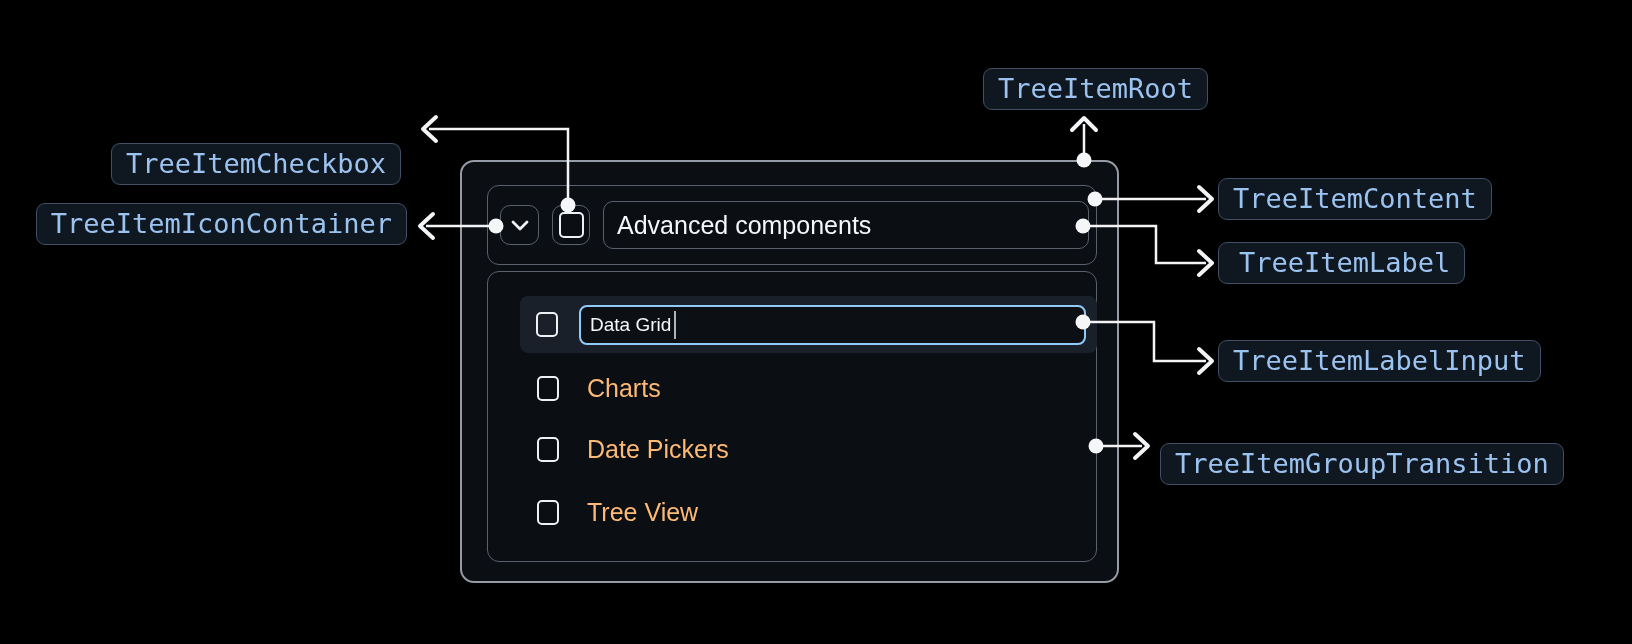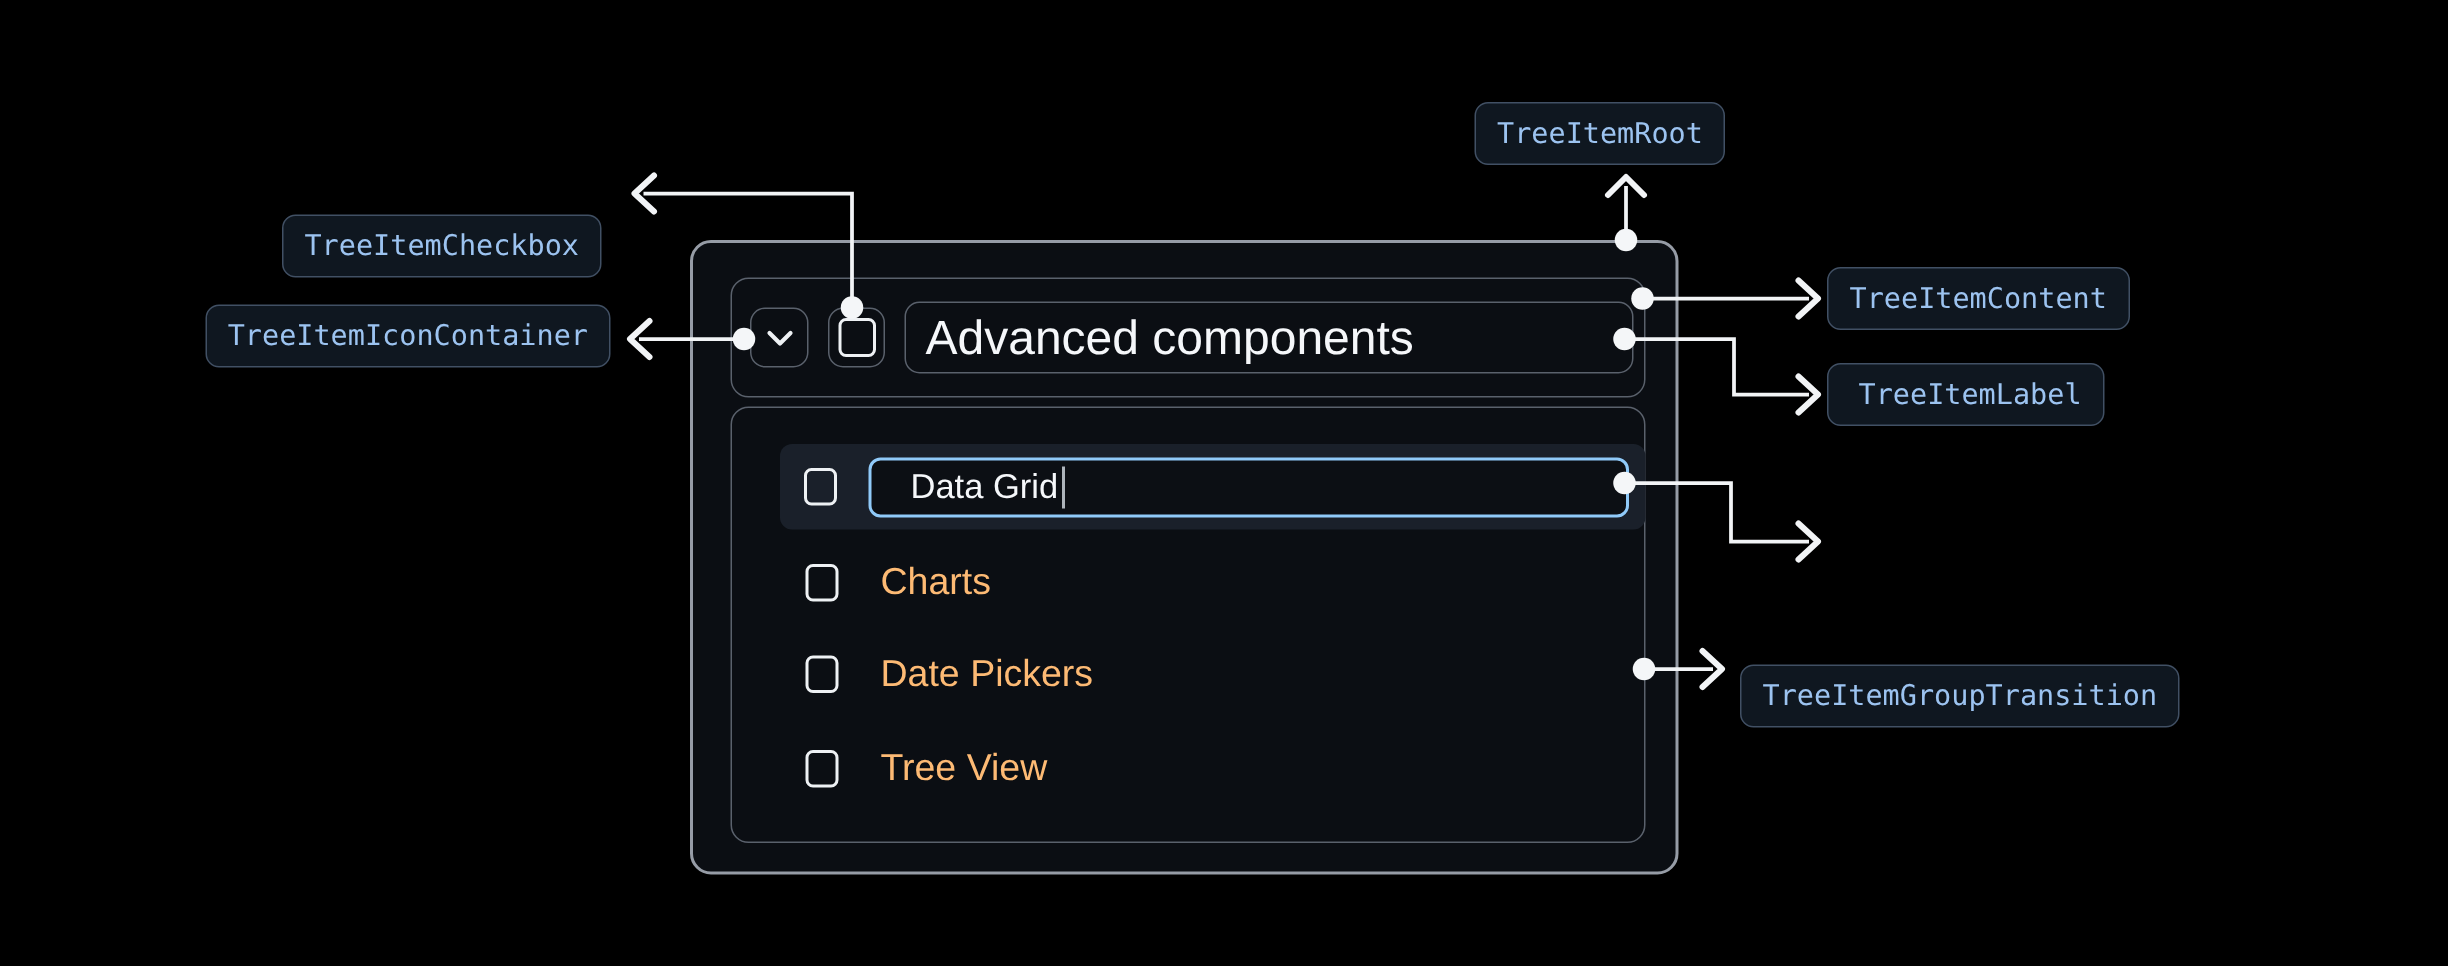--- a/index.html
+++ b/index.html
@@ -4,21 +4,21 @@
 <style>
   html,body{margin:0;padding:0;background:#000;}
   .page{
     position:relative;width:1632px;height:644px;background:#000;
     font-family:"Liberation Sans",sans-serif;overflow:hidden;
   }
   
   .badge{
     position:absolute;
     font-family:"DejaVu Sans Mono",monospace;
-    font-size:19px;line-height:40px;
+    font-size:27px;line-height:40px;
     padding:0 14px;
     color:#9cc3f0;
     background:#0f1720;
     border:1.5px solid #415064;
     border-radius:9px;
     white-space:nowrap;
   }
   
   .root-box{
     position:absolute;left:460px;top:160px;width:659px;height:423px;
@@ -33,21 +33,21 @@
   .icon-frame{
     width:39px;height:40px;flex:0 0 auto;
     border:1.5px solid #5a616c;border-radius:10px;box-sizing:border-box;
     display:flex;align-items:center;justify-content:center;
     background:transparent;
   }
   .label-frame{
     flex:0 0 auto;width:486px;height:48px;
     border:1.5px solid #5a616c;border-radius:10px;box-sizing:border-box;
     display:flex;align-items:center;padding-left:13px;
-    color:#f5f7fa;font-size:32px;
+    color:#f5f7fa;font-size:25px;
   }
   .group-box{
     position:absolute;left:25px;top:109px;width:610px;height:291px;
     border:1.5px solid #5a616c;border-radius:12px;box-sizing:border-box;
   }
   
   .row{
     position:absolute;left:0;right:0;height:57px;
     display:flex;align-items:center;gap:28px;padding-left:49px;box-sizing:border-box;
     color:#fdba74;font-size:25px;
@@ -60,22 +60,22 @@
   .cbx{
     width:18px;height:21px;flex:0 0 auto;
     border:2.5px solid #eef1f4;border-radius:5px;
     background:transparent;
   }
   .cbx-big{width:21px;height:22px;border-radius:5px;}
   .fake-input{
     width:507px;height:40px;box-sizing:border-box;
     border:2px solid #90caf9;border-radius:8px;
     background:#0c0f14;
-    display:flex;align-items:center;padding-left:26px;
-    color:#f5f7fa;font-size:23px;
+    display:flex;align-items:center;padding-left:9px;
+    color:#f5f7fa;font-size:19px;
   }
   .caret{
     width:2px;height:28px;background:#aeb4bb;margin-left:3px;flex:0 0 auto;
   }
   
   .overlay{position:absolute;left:0;top:0;pointer-events:none;}
 </style>
 </head>
 <body>
 
@@ -153,15 +153,16 @@
       <circle cx="1083" cy="322" r="7.5"></circle>
       <circle cx="1096" cy="446" r="7.5"></circle>
     </g>
   </svg>
 
   <div class="badge" style="top:108px;right:1231px;margin-top:35px;">TreeItemCheckbox</div>
   <div class="badge" style="top:203px;right:1225px;">TreeItemIconContainer</div>
   <div class="badge" style="top:68px;left:983px;">TreeItemRoot</div>
   <div class="badge" style="top:178px;left:1218px;">TreeItemContent</div>
   <div class="badge" style="top:242px;left:1218px;padding-left:20px;">TreeItemLabel</div>
+  <div class="badge" style="top:340px;left:1218px;">TreeItemLabelInput</div>
   <div class="badge" style="top:443px;left:1160px;">TreeItemGroupTransition</div>
 
 </div>
 
 </body></html>

